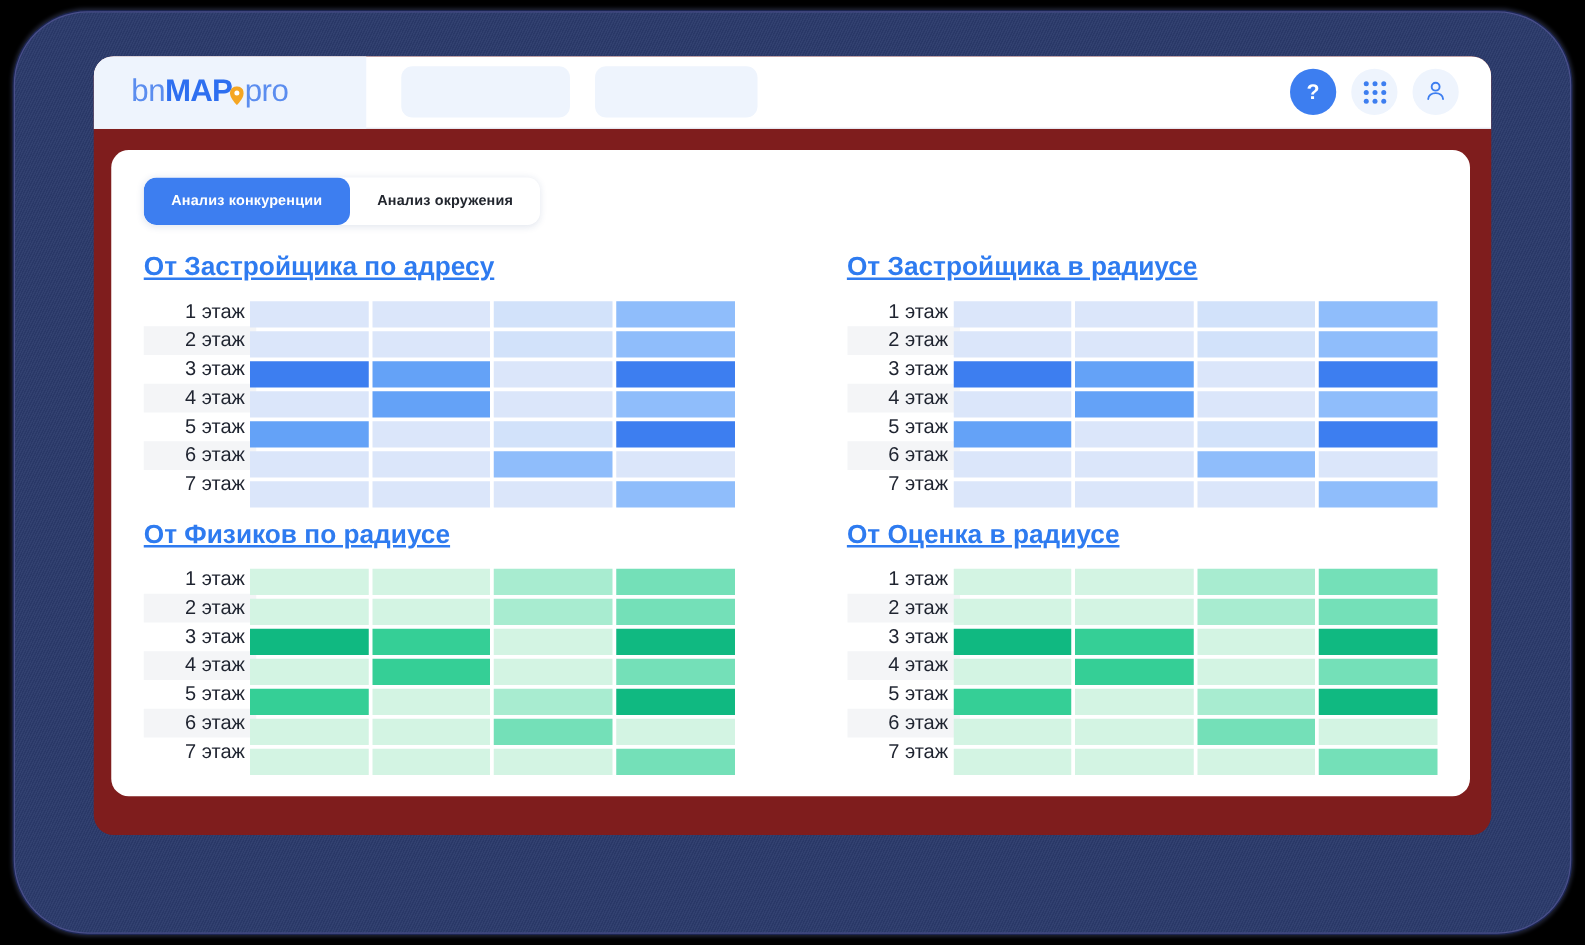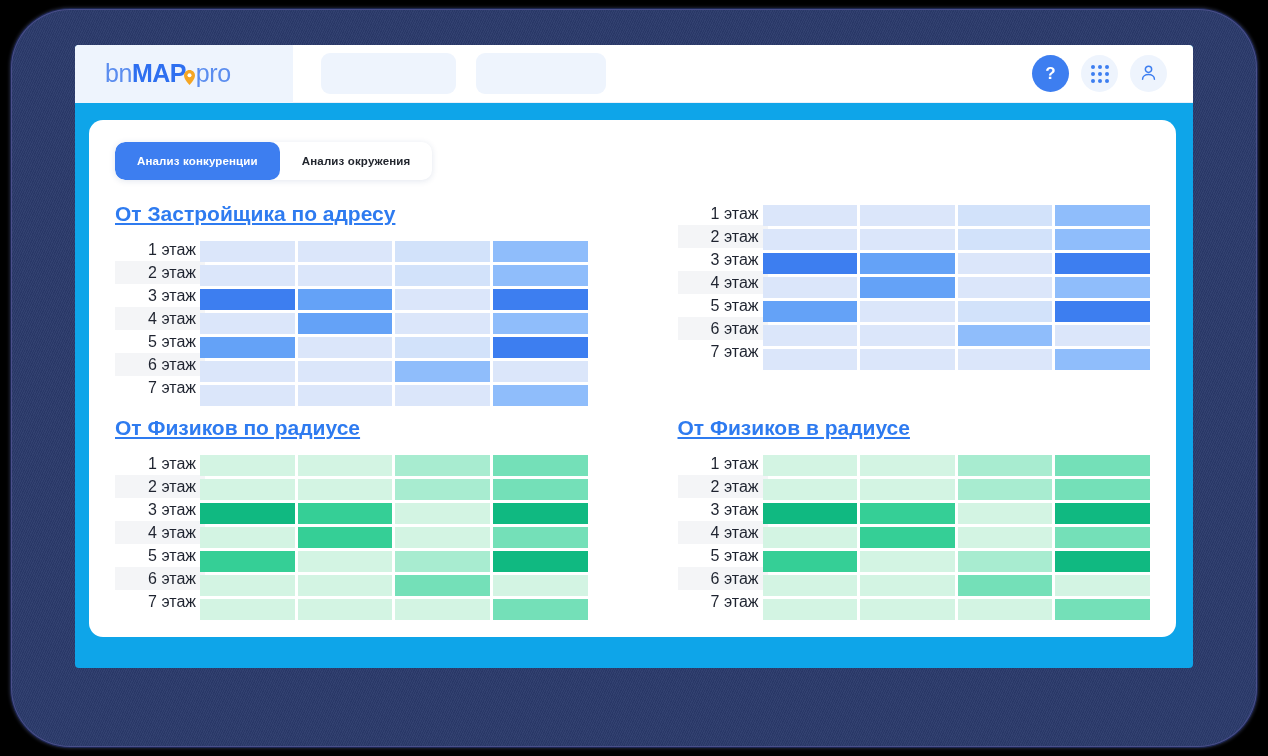--- a/index.html
+++ b/index.html
@@ -36,22 +36,22 @@
     pointer-events:none;
   }
 
   
   .screen {
     position: absolute;
     left: 75px;
     top: 45px;
     width: 1118px;
     height: 623px;
-    border-radius: 4px;
-    background: #0ea5e9;
+    border-radius: 16px;
+    background: #7f1d1d;
     overflow: hidden;
     z-index: 3;
   }
 
   
   .appbar {
     position: relative;
     height: 58px;
     background: #ffffff;
     display: flex;
@@ -304,20 +304,21 @@
                 <div class="cell" style="background: rgb(219, 230, 250);"></div>
                 <div class="cell" style="background: rgb(219, 230, 250);"></div>
                 <div class="cell" style="background: rgb(219, 230, 250);"></div>
                 <div class="cell" style="background: rgb(219, 230, 250);"></div>
                 <div class="cell" style="background: rgb(143, 189, 251);"></div>
               </div>
           </div>
         </div>
 
         <div class="panel">
+          <a class="panel-title">От Застройщика в радиусе</a>
           <div class="heat">
             <div class="heat-labels">
                 <div class="lbl-row">1 этаж</div>
                 <div class="lbl-row striped">2 этаж</div>
                 <div class="lbl-row">3 этаж</div>
                 <div class="lbl-row striped">4 этаж</div>
                 <div class="lbl-row">5 этаж</div>
                 <div class="lbl-row striped">6 этаж</div>
                 <div class="lbl-row">7 этаж</div>
               </div>
@@ -393,21 +394,21 @@
                 <div class="cell" style="background: rgb(211, 244, 227);"></div>
                 <div class="cell" style="background: rgb(211, 244, 227);"></div>
                 <div class="cell" style="background: rgb(211, 244, 227);"></div>
                 <div class="cell" style="background: rgb(211, 244, 227);"></div>
                 <div class="cell" style="background: rgb(116, 224, 184);"></div>
               </div>
           </div>
         </div>
 
         <div class="panel">
-          <a class="panel-title">От Физиков в радиусе</a>
+          <a class="panel-title">От Оценка в радиусе</a>
           <div class="heat">
             <div class="heat-labels">
                 <div class="lbl-row">1 этаж</div>
                 <div class="lbl-row striped">2 этаж</div>
                 <div class="lbl-row">3 этаж</div>
                 <div class="lbl-row striped">4 этаж</div>
                 <div class="lbl-row">5 этаж</div>
                 <div class="lbl-row striped">6 этаж</div>
                 <div class="lbl-row">7 этаж</div>
               </div>

